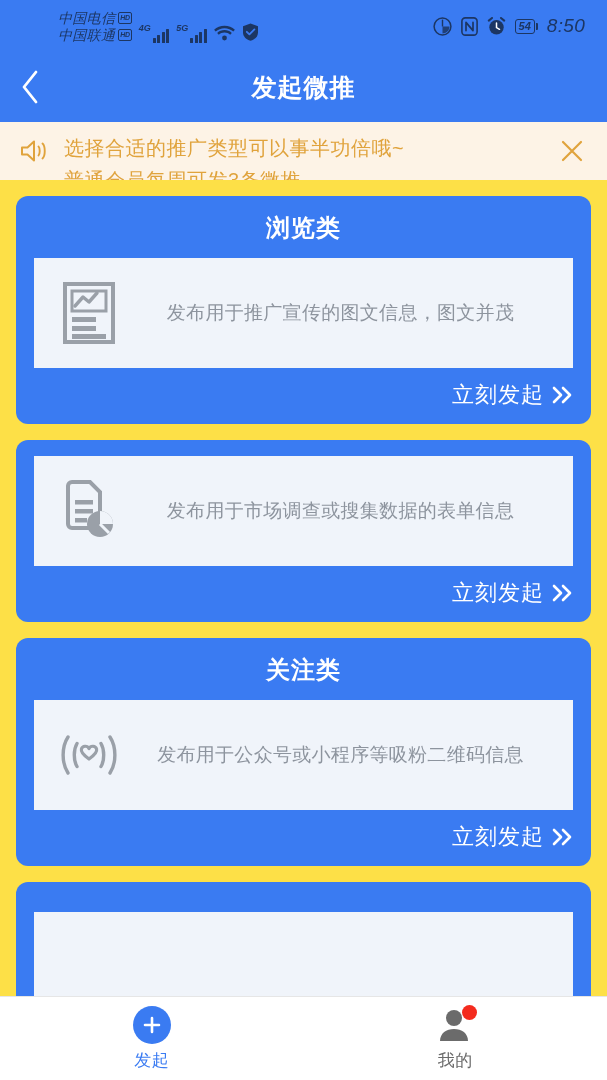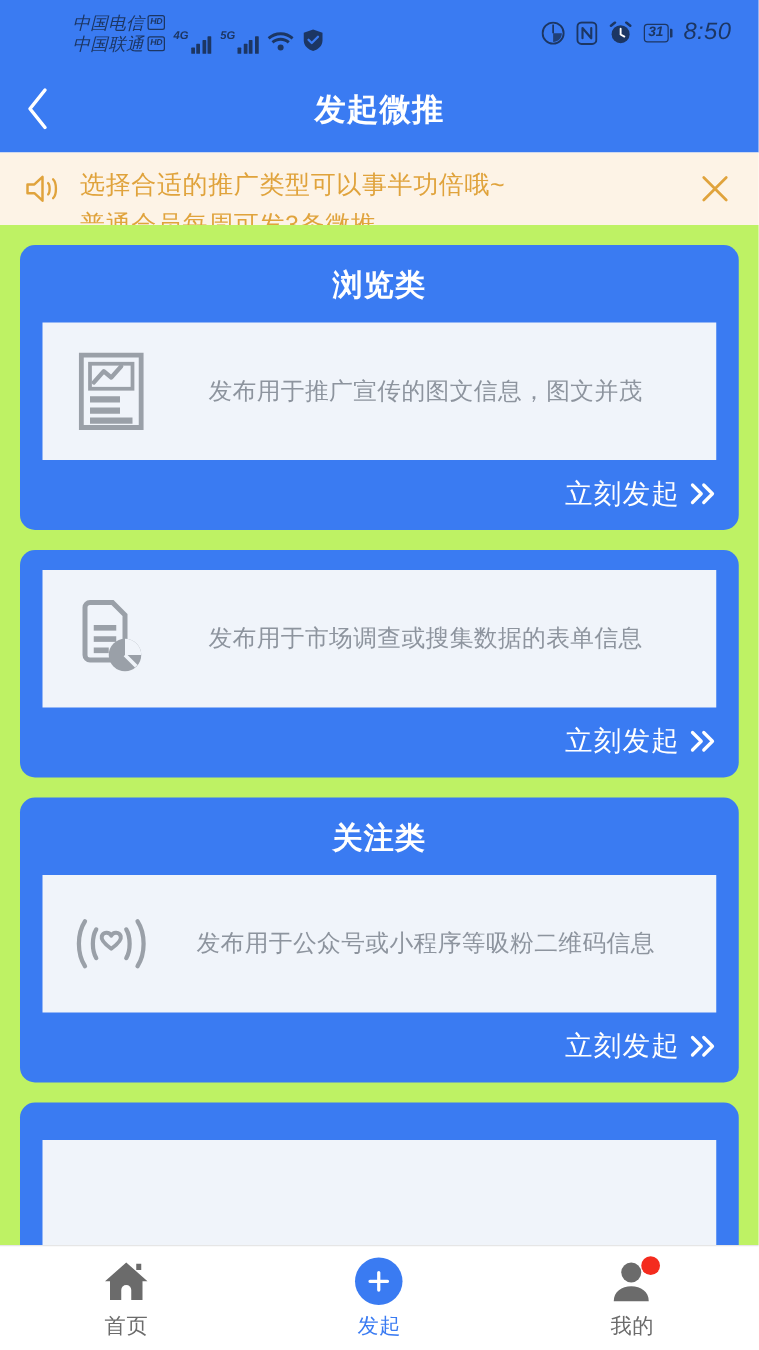--- a/index.html
+++ b/index.html
@@ -76,21 +76,21 @@
     letter-spacing:.5px;
   }
   .banner-close {
     flex:0 0 auto; margin-left:10px; cursor:pointer;
     display:flex; align-items:center; justify-content:center; width:34px; height:34px;
   }
 
   
   .content {
     position:absolute; top:180px; left:0; right:0; bottom:84px;
-    overflow:hidden; background:#bef264;
+    overflow:hidden; background:#fde047;
   }
   .card {
     margin:16px 16px 0 16px;
     background:#3A7BF2; border-radius:12px;
     padding:16px 18px 14px 18px;
   }
   .card-title {
     text-align:center; color:#ffffff; font-size:24px; font-weight:bold;
     letter-spacing:1px; margin-bottom:14px;
   }
@@ -201,21 +201,21 @@
         </svg>
       </span>
       <span>
         <svg class="icon-svg" width="19" height="19" viewBox="0 0 19 19">
           <circle cx="9.5" cy="10.3" r="7.2" fill="#1c3663"></circle>
           <path d="M9.5 6v4.6l3 1.7" stroke="#FFFFFF" stroke-width="1.5" fill="none" stroke-linecap="round"></path>
           <path d="M1.8 3.6 5 1M17.2 3.6 14 1" stroke="#1c3663" stroke-width="2" stroke-linecap="round"></path>
         </svg>
       </span>
       <span class="battery">
-        <span class="batt-body">31</span>
+        <span class="batt-body">54</span>
         <span class="batt-cap"></span>
       </span>
       <span class="sb-time">8:50</span>
     </div>
   </div>
 
   <div class="header">
     <div class="back-btn">
       <span>
         <svg class="icon-svg" width="20" height="34" viewBox="0 0 20 34">
@@ -330,30 +330,20 @@
       <div class="card-panel">
         <span class="panel-icon"></span>
         <span class="panel-desc"></span>
       </div>
     </div>
 
   </div>
 
   <div class="tabbar">
 
-    <div class="tab">
-      <span class="tab-icon">
-        <svg class="icon-svg" width="38" height="34" viewBox="0 0 38 34">
-          <path d="M19 2 2 17h4v15h10V23h6v9h10V17h4z" fill="#6B6B6B"></path>
-          <path d="M27 3h4v5h-4z" fill="#6B6B6B"></path>
-          <path d="M15 32v-8a4 4 0 0 1 8 0v8z" fill="#FFFFFF"></path>
-        </svg>
-      </span>
-      <span class="tab-label">首页</span>
-    </div>
 
     <div class="tab active">
       <span class="tab-icon">
         <span class="plus-circle">
           <svg class="icon-svg" width="22" height="22" viewBox="0 0 22 22">
             <path d="M11 4v14M4 11h14" stroke="#FFFFFF" stroke-width="2.6" stroke-linecap="round"></path>
           </svg>
         </span>
       </span>
       <span class="tab-label">发起</span>

